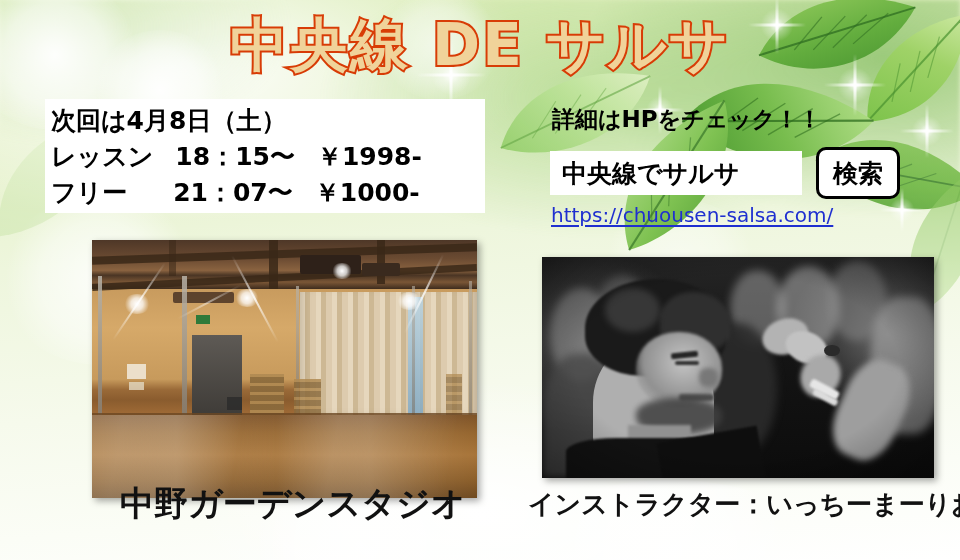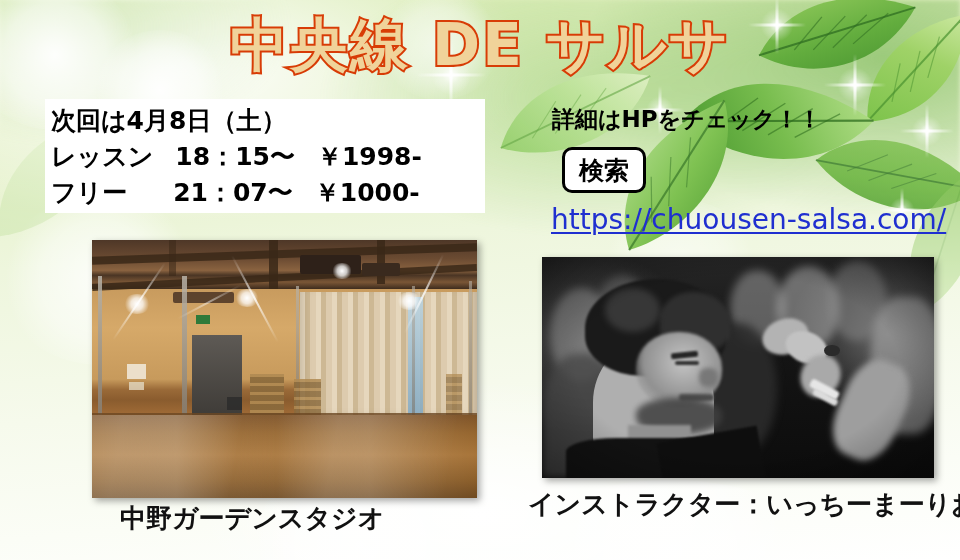--- a/index.html
+++ b/index.html
@@ -112,36 +112,35 @@
     width:252px;height:44px;
     background:#ffffff;border:none;
     display:flex;align-items:center;
     padding-left:12px;box-sizing:border-box;
   }
   .search-input span{
     font-family:"DejaVu Sans","Liberation Sans",sans-serif;
     font-size:25px;font-weight:700;color:#000;white-space:nowrap;
   }
   .search-btn{
-    width:84px;height:46px;
+    width:84px;height:52px;
     background:#ffffff;
     border:3px solid #000;
     border-radius:10px;
     display:flex;align-items:center;justify-content:center;
     box-sizing:border-box;
-    margin-left:12px;
   }
   .search-btn span{
     font-family:"DejaVu Sans","Liberation Sans",sans-serif;
     font-size:25px;font-weight:700;color:#000;white-space:nowrap;
   }
   .hp-url{
     position:absolute;left:551px;top:203px;
     font-family:"DejaVu Sans","Liberation Sans",sans-serif;
-    font-size:28px;font-weight:400;
+    font-size:20px;font-weight:400;
     color:#1f2fd0;
     text-decoration:underline;
     text-decoration-thickness:2px;
     text-underline-offset:3px;
     white-space:nowrap;z-index:25;cursor:pointer;
   }
 
   
   .photo{
     position:absolute;
@@ -179,21 +178,21 @@
   .bw{position:absolute;inset:0;background:#171717;filter:grayscale(1);}
   .bw-crowd{position:absolute;border-radius:50%;filter:blur(4px);}
   .bw-sharp{position:absolute;border-radius:50%;}
 
   
   .caption{
     position:absolute;
     font-family:"DejaVu Sans","Liberation Sans",sans-serif;
     font-weight:700;color:#111;white-space:nowrap;z-index:30;
   }
-  #studio-caption{left:120px;top:481px;font-size:26px;margin-top:20px;}
+  #studio-caption{left:120px;top:481px;font-size:34px;}
   #instructor-caption{left:528px;top:487px;font-size:26px;}
 
 </style>
 </head>
 <body>
 
 <div id="flyer">
 
   <div class="bg-base"></div>
   <div class="bg-green-wash"></div>
@@ -368,20 +367,23 @@
       <span>レッスン</span><span class="gap-md"></span><span>18：15〜</span><span class="gap-md"></span><span>￥1998-</span>
     </div>
     <div class="info-line">
       <span>フリー</span><span class="gap-lg"></span><span>21：07〜</span><span class="gap-md"></span><span>￥1000-</span>
     </div>
   </div>
 
   <div class="hp-head">詳細はHPをチェック！！</div>
 
   <div class="search-row">
+    <div class="search-input">
+      <span>中央線でサルサ</span>
+    </div>
     <div class="search-btn">
       <span>検索</span>
     </div>
   </div>
 
   <div class="hp-url">https://chuousen-salsa.com/</div>
 
   <div class="photo" id="studio-photo">
     <div class="st-wall"></div>
     <div class="st-ceiling"></div>

